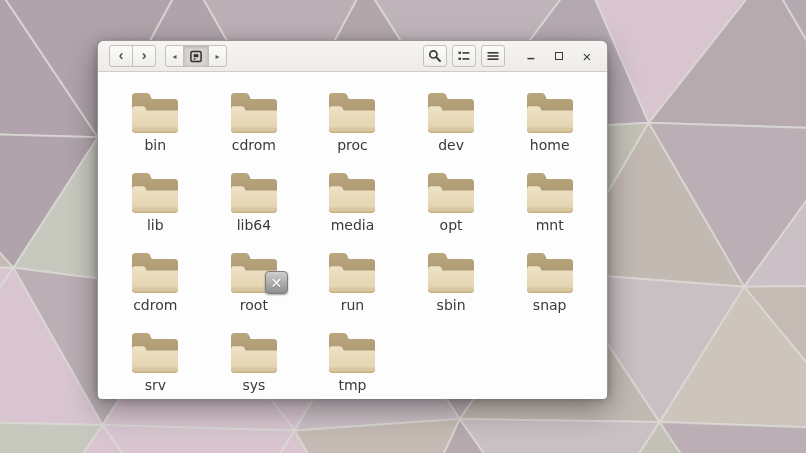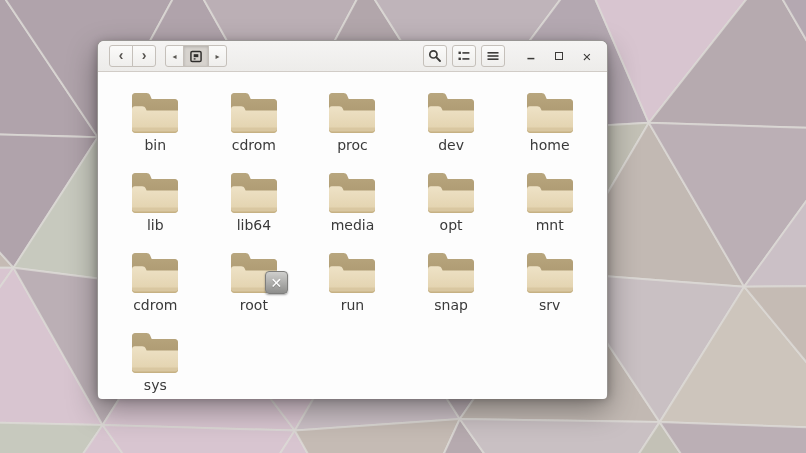--- a/index.html
+++ b/index.html
@@ -398,20 +398,32 @@
         <path d="M7 4 h11.5 c1.6 0 3 .9 3.6 2.3 l1.6 3.7 H47 c1.66 0 3 1.34 3 3 v25 c0 1.66 -1.34 3 -3 3 H7 c-1.66 0 -3 -1.34 -3 -3 V7 c0 -1.66 1.34 -3 3 -3 z" fill="url(#gTab)"></path>
         <path d="M4 38 H50 v3 c0 1.66 -1.34 3 -3 3 H7 c-1.66 0 -3 -1.34 -3 -3 z" fill="#c6b183"></path>
         <path d="M4 20.2 c0 -1.6 1.2 -2.9 2.8 -2.9 h7.4 c1.5 0 2.9 .85 3.5 2.2 l.9 2 H50 v17.5 c0 1.66 -1.34 3 -3 3 H7 c-1.66 0 -3 -1.34 -3 -3 z" fill="url(#gFront)"></path>
         <path d="M4 38.5 H50 v1 c0 1.66 -1.34 3 -3 3 H7 c-1.66 0 -3 -1.34 -3 -3 z" fill="#d9c7a1"></path>
       </svg>
 
     </div>
     <div class="folder-label">run</div>
   </div>
 
+  <div class="folder">
+    <div class="folder-icon">
+      <svg width="54" height="46" viewBox="0 0 54 46">
+        <path d="M7 4 h11.5 c1.6 0 3 .9 3.6 2.3 l1.6 3.7 H47 c1.66 0 3 1.34 3 3 v25 c0 1.66 -1.34 3 -3 3 H7 c-1.66 0 -3 -1.34 -3 -3 V7 c0 -1.66 1.34 -3 3 -3 z" fill="url(#gTab)"></path>
+        <path d="M4 38 H50 v3 c0 1.66 -1.34 3 -3 3 H7 c-1.66 0 -3 -1.34 -3 -3 z" fill="#c6b183"></path>
+        <path d="M4 20.2 c0 -1.6 1.2 -2.9 2.8 -2.9 h7.4 c1.5 0 2.9 .85 3.5 2.2 l.9 2 H50 v17.5 c0 1.66 -1.34 3 -3 3 H7 c-1.66 0 -3 -1.34 -3 -3 z" fill="url(#gFront)"></path>
+        <path d="M4 38.5 H50 v1 c0 1.66 -1.34 3 -3 3 H7 c-1.66 0 -3 -1.34 -3 -3 z" fill="#d9c7a1"></path>
+      </svg>
+
+    </div>
+    <div class="folder-label">sbin</div>
+  </div>
 
   <div class="folder">
     <div class="folder-icon">
       <svg width="54" height="46" viewBox="0 0 54 46">
         <path d="M7 4 h11.5 c1.6 0 3 .9 3.6 2.3 l1.6 3.7 H47 c1.66 0 3 1.34 3 3 v25 c0 1.66 -1.34 3 -3 3 H7 c-1.66 0 -3 -1.34 -3 -3 V7 c0 -1.66 1.34 -3 3 -3 z" fill="url(#gTab)"></path>
         <path d="M4 38 H50 v3 c0 1.66 -1.34 3 -3 3 H7 c-1.66 0 -3 -1.34 -3 -3 z" fill="#c6b183"></path>
         <path d="M4 20.2 c0 -1.6 1.2 -2.9 2.8 -2.9 h7.4 c1.5 0 2.9 .85 3.5 2.2 l.9 2 H50 v17.5 c0 1.66 -1.34 3 -3 3 H7 c-1.66 0 -3 -1.34 -3 -3 z" fill="url(#gFront)"></path>
         <path d="M4 38.5 H50 v1 c0 1.66 -1.34 3 -3 3 H7 c-1.66 0 -3 -1.34 -3 -3 z" fill="#d9c7a1"></path>
       </svg>
 
@@ -438,15 +450,27 @@
         <path d="M7 4 h11.5 c1.6 0 3 .9 3.6 2.3 l1.6 3.7 H47 c1.66 0 3 1.34 3 3 v25 c0 1.66 -1.34 3 -3 3 H7 c-1.66 0 -3 -1.34 -3 -3 V7 c0 -1.66 1.34 -3 3 -3 z" fill="url(#gTab)"></path>
         <path d="M4 38 H50 v3 c0 1.66 -1.34 3 -3 3 H7 c-1.66 0 -3 -1.34 -3 -3 z" fill="#c6b183"></path>
         <path d="M4 20.2 c0 -1.6 1.2 -2.9 2.8 -2.9 h7.4 c1.5 0 2.9 .85 3.5 2.2 l.9 2 H50 v17.5 c0 1.66 -1.34 3 -3 3 H7 c-1.66 0 -3 -1.34 -3 -3 z" fill="url(#gFront)"></path>
         <path d="M4 38.5 H50 v1 c0 1.66 -1.34 3 -3 3 H7 c-1.66 0 -3 -1.34 -3 -3 z" fill="#d9c7a1"></path>
       </svg>
 
     </div>
     <div class="folder-label">sys</div>
   </div>
 
+  <div class="folder">
+    <div class="folder-icon">
+      <svg width="54" height="46" viewBox="0 0 54 46">
+        <path d="M7 4 h11.5 c1.6 0 3 .9 3.6 2.3 l1.6 3.7 H47 c1.66 0 3 1.34 3 3 v25 c0 1.66 -1.34 3 -3 3 H7 c-1.66 0 -3 -1.34 -3 -3 V7 c0 -1.66 1.34 -3 3 -3 z" fill="url(#gTab)"></path>
+        <path d="M4 38 H50 v3 c0 1.66 -1.34 3 -3 3 H7 c-1.66 0 -3 -1.34 -3 -3 z" fill="#c6b183"></path>
+        <path d="M4 20.2 c0 -1.6 1.2 -2.9 2.8 -2.9 h7.4 c1.5 0 2.9 .85 3.5 2.2 l.9 2 H50 v17.5 c0 1.66 -1.34 3 -3 3 H7 c-1.66 0 -3 -1.34 -3 -3 z" fill="url(#gFront)"></path>
+        <path d="M4 38.5 H50 v1 c0 1.66 -1.34 3 -3 3 H7 c-1.66 0 -3 -1.34 -3 -3 z" fill="#d9c7a1"></path>
+      </svg>
+
+    </div>
+    <div class="folder-label">tmp</div>
+  </div>
 
 </div>
 </div>
 
 </body></html>

